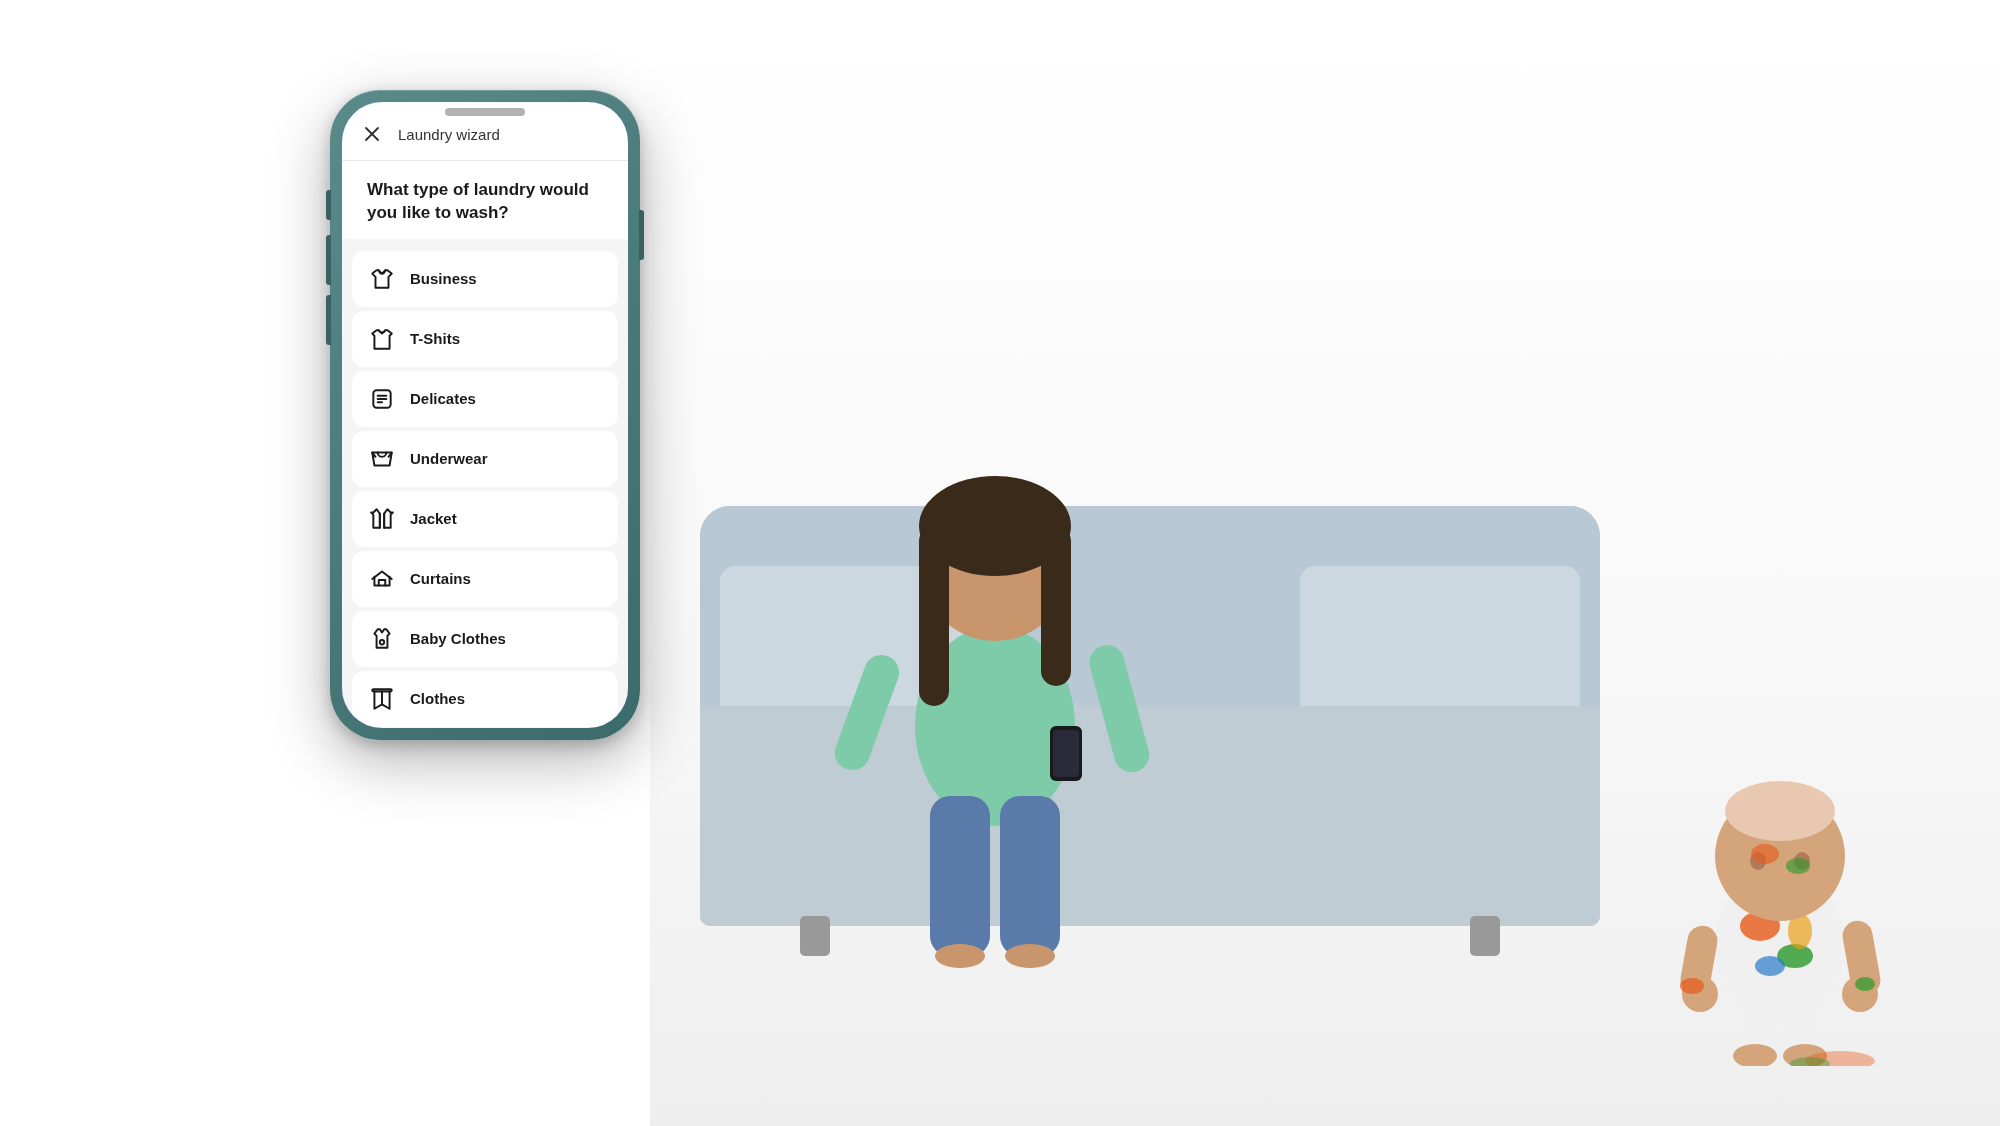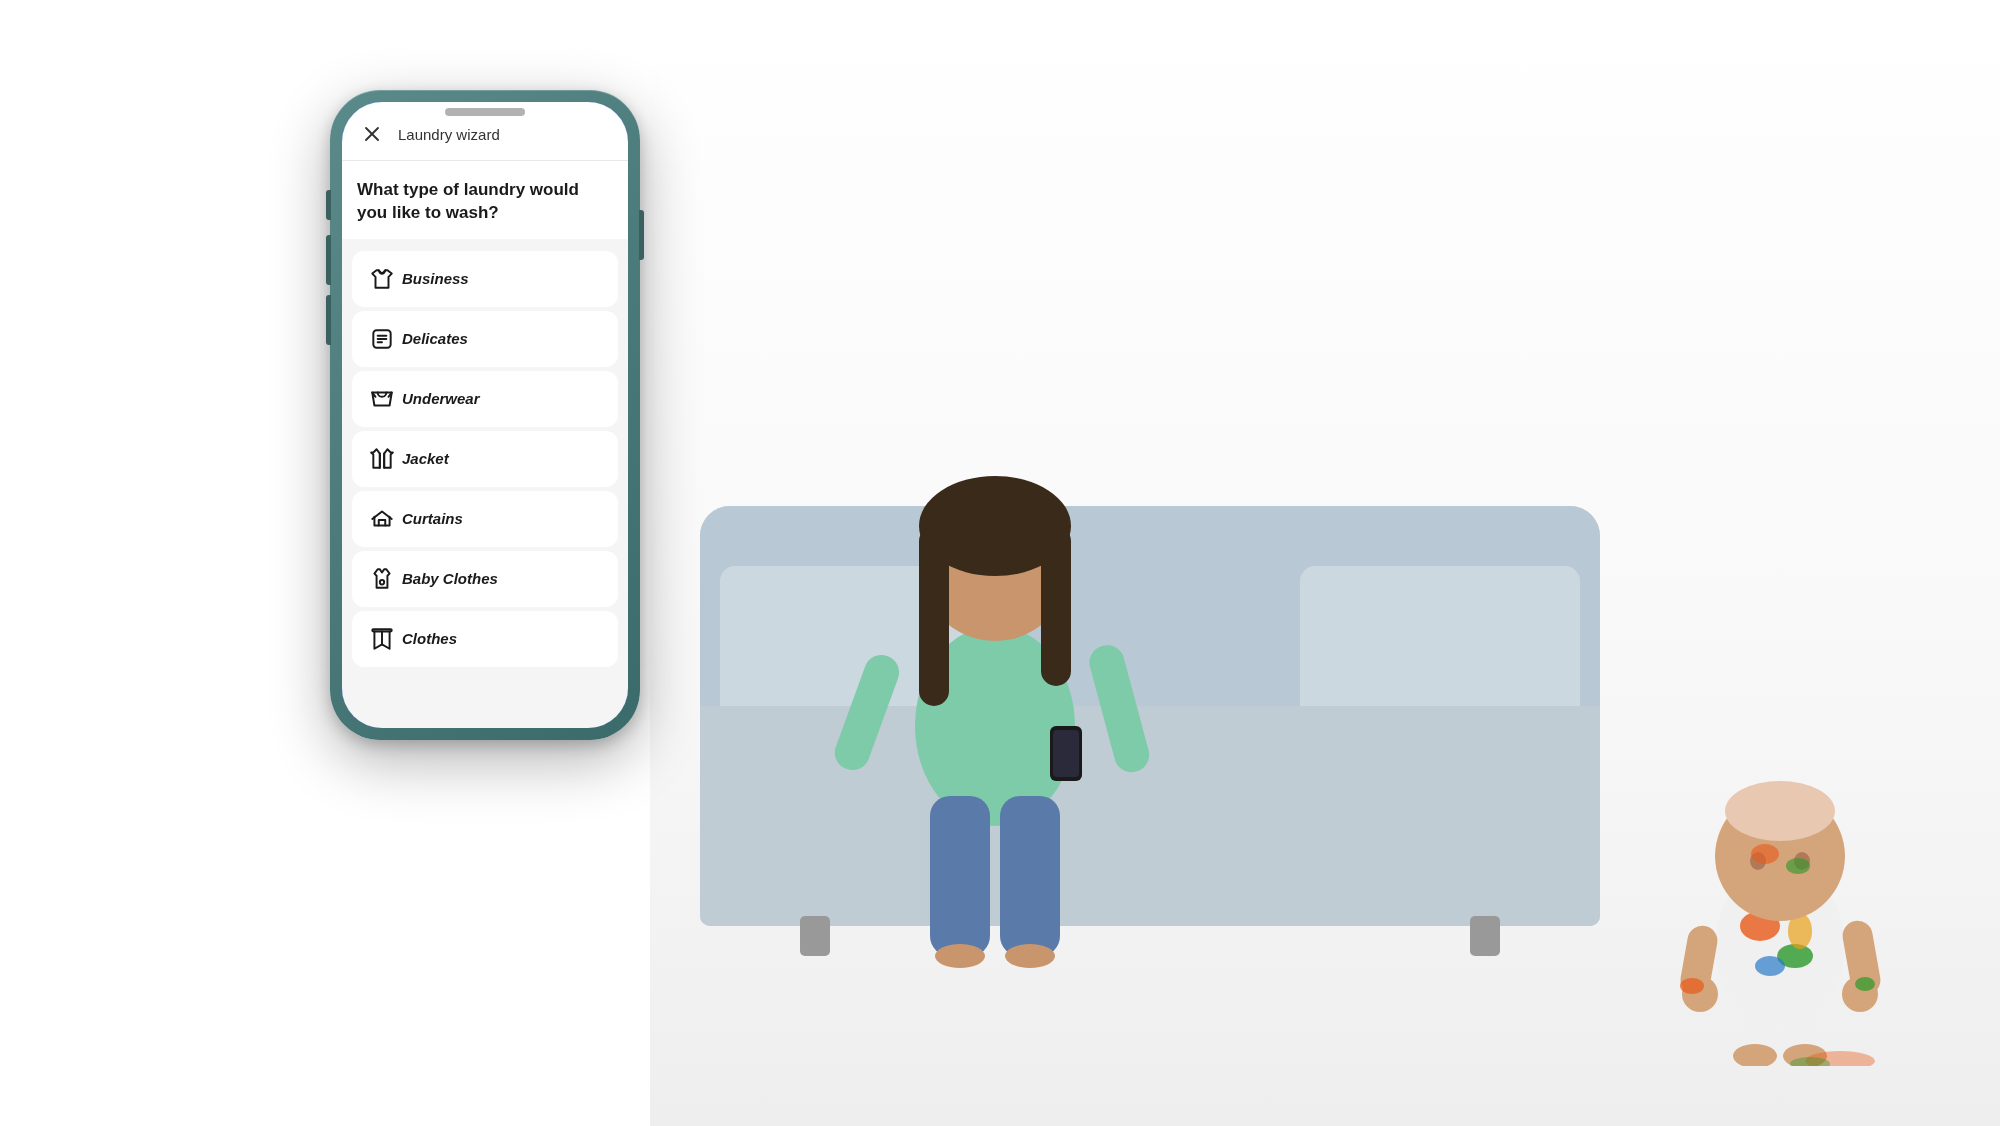--- a/index.html
+++ b/index.html
@@ -217,21 +217,21 @@
     }
 
     .header-title {
       font-size: 15px;
       color: #333;
       font-weight: 400;
     }
 
     
     .question-section {
-      padding: 18px 15px 14px;
+      padding: 18px 25px 14px;
       background: #ffffff;
       flex-shrink: 0;
     }
 
     .question-text {
       font-size: 17px;
       font-weight: 700;
       color: #1a1a1a;
       line-height: 1.35;
     }
@@ -248,24 +248,23 @@
       display: none;
     }
 
     .laundry-item {
       background: #ffffff;
       margin: 4px 10px;
       padding: 14px 16px;
       border-radius: 12px;
       display: flex;
       align-items: center;
-      gap: 6px;
+      gap: 14px;
       cursor: pointer;
       transition: background 0.15s;
-      font-style: italic;
     }
 
     .item-icon {
       width: 28px;
       height: 28px;
       flex-shrink: 0;
       display: flex;
       align-items: center;
       justify-content: center;
     }
@@ -388,20 +387,29 @@
           <div class="laundry-item">
             <div class="item-icon">
               <svg viewBox="0 0 24 24" fill="none" stroke="#1a1a1a" stroke-width="1.8" stroke-linecap="round" stroke-linejoin="round">
                 <path d="M3 7l4-3h2l3 3 3-3h2l4 3-3 3v10H6V10L3 7z"></path>
                 <path d="M9 4s1 3 3 3 3-3 3-3"></path>
               </svg>
             </div>
             <span class="item-label">Business</span>
           </div>
 
+          <div class="laundry-item">
+            <div class="item-icon">
+              <svg viewBox="0 0 24 24" fill="none" stroke="#1a1a1a" stroke-width="1.8" stroke-linecap="round" stroke-linejoin="round">
+                <path d="M3 7l4-3h2l3 3 3-3h2l4 3-2 2v12H5V9L3 7z"></path>
+                <path d="M9 4s1 2 3 2 3-2 3-2"></path>
+              </svg>
+            </div>
+            <span class="item-label">T-Shits</span>
+          </div>
 
           <div class="laundry-item">
             <div class="item-icon">
               <svg viewBox="0 0 24 24" fill="none" stroke="#1a1a1a" stroke-width="1.8" stroke-linecap="round" stroke-linejoin="round">
                 <rect x="4" y="4" width="16" height="16" rx="3"></rect>
                 <path d="M8 9h8M8 12h8M8 15h4"></path>
               </svg>
             </div>
             <span class="item-label">Delicates</span>
           </div>

